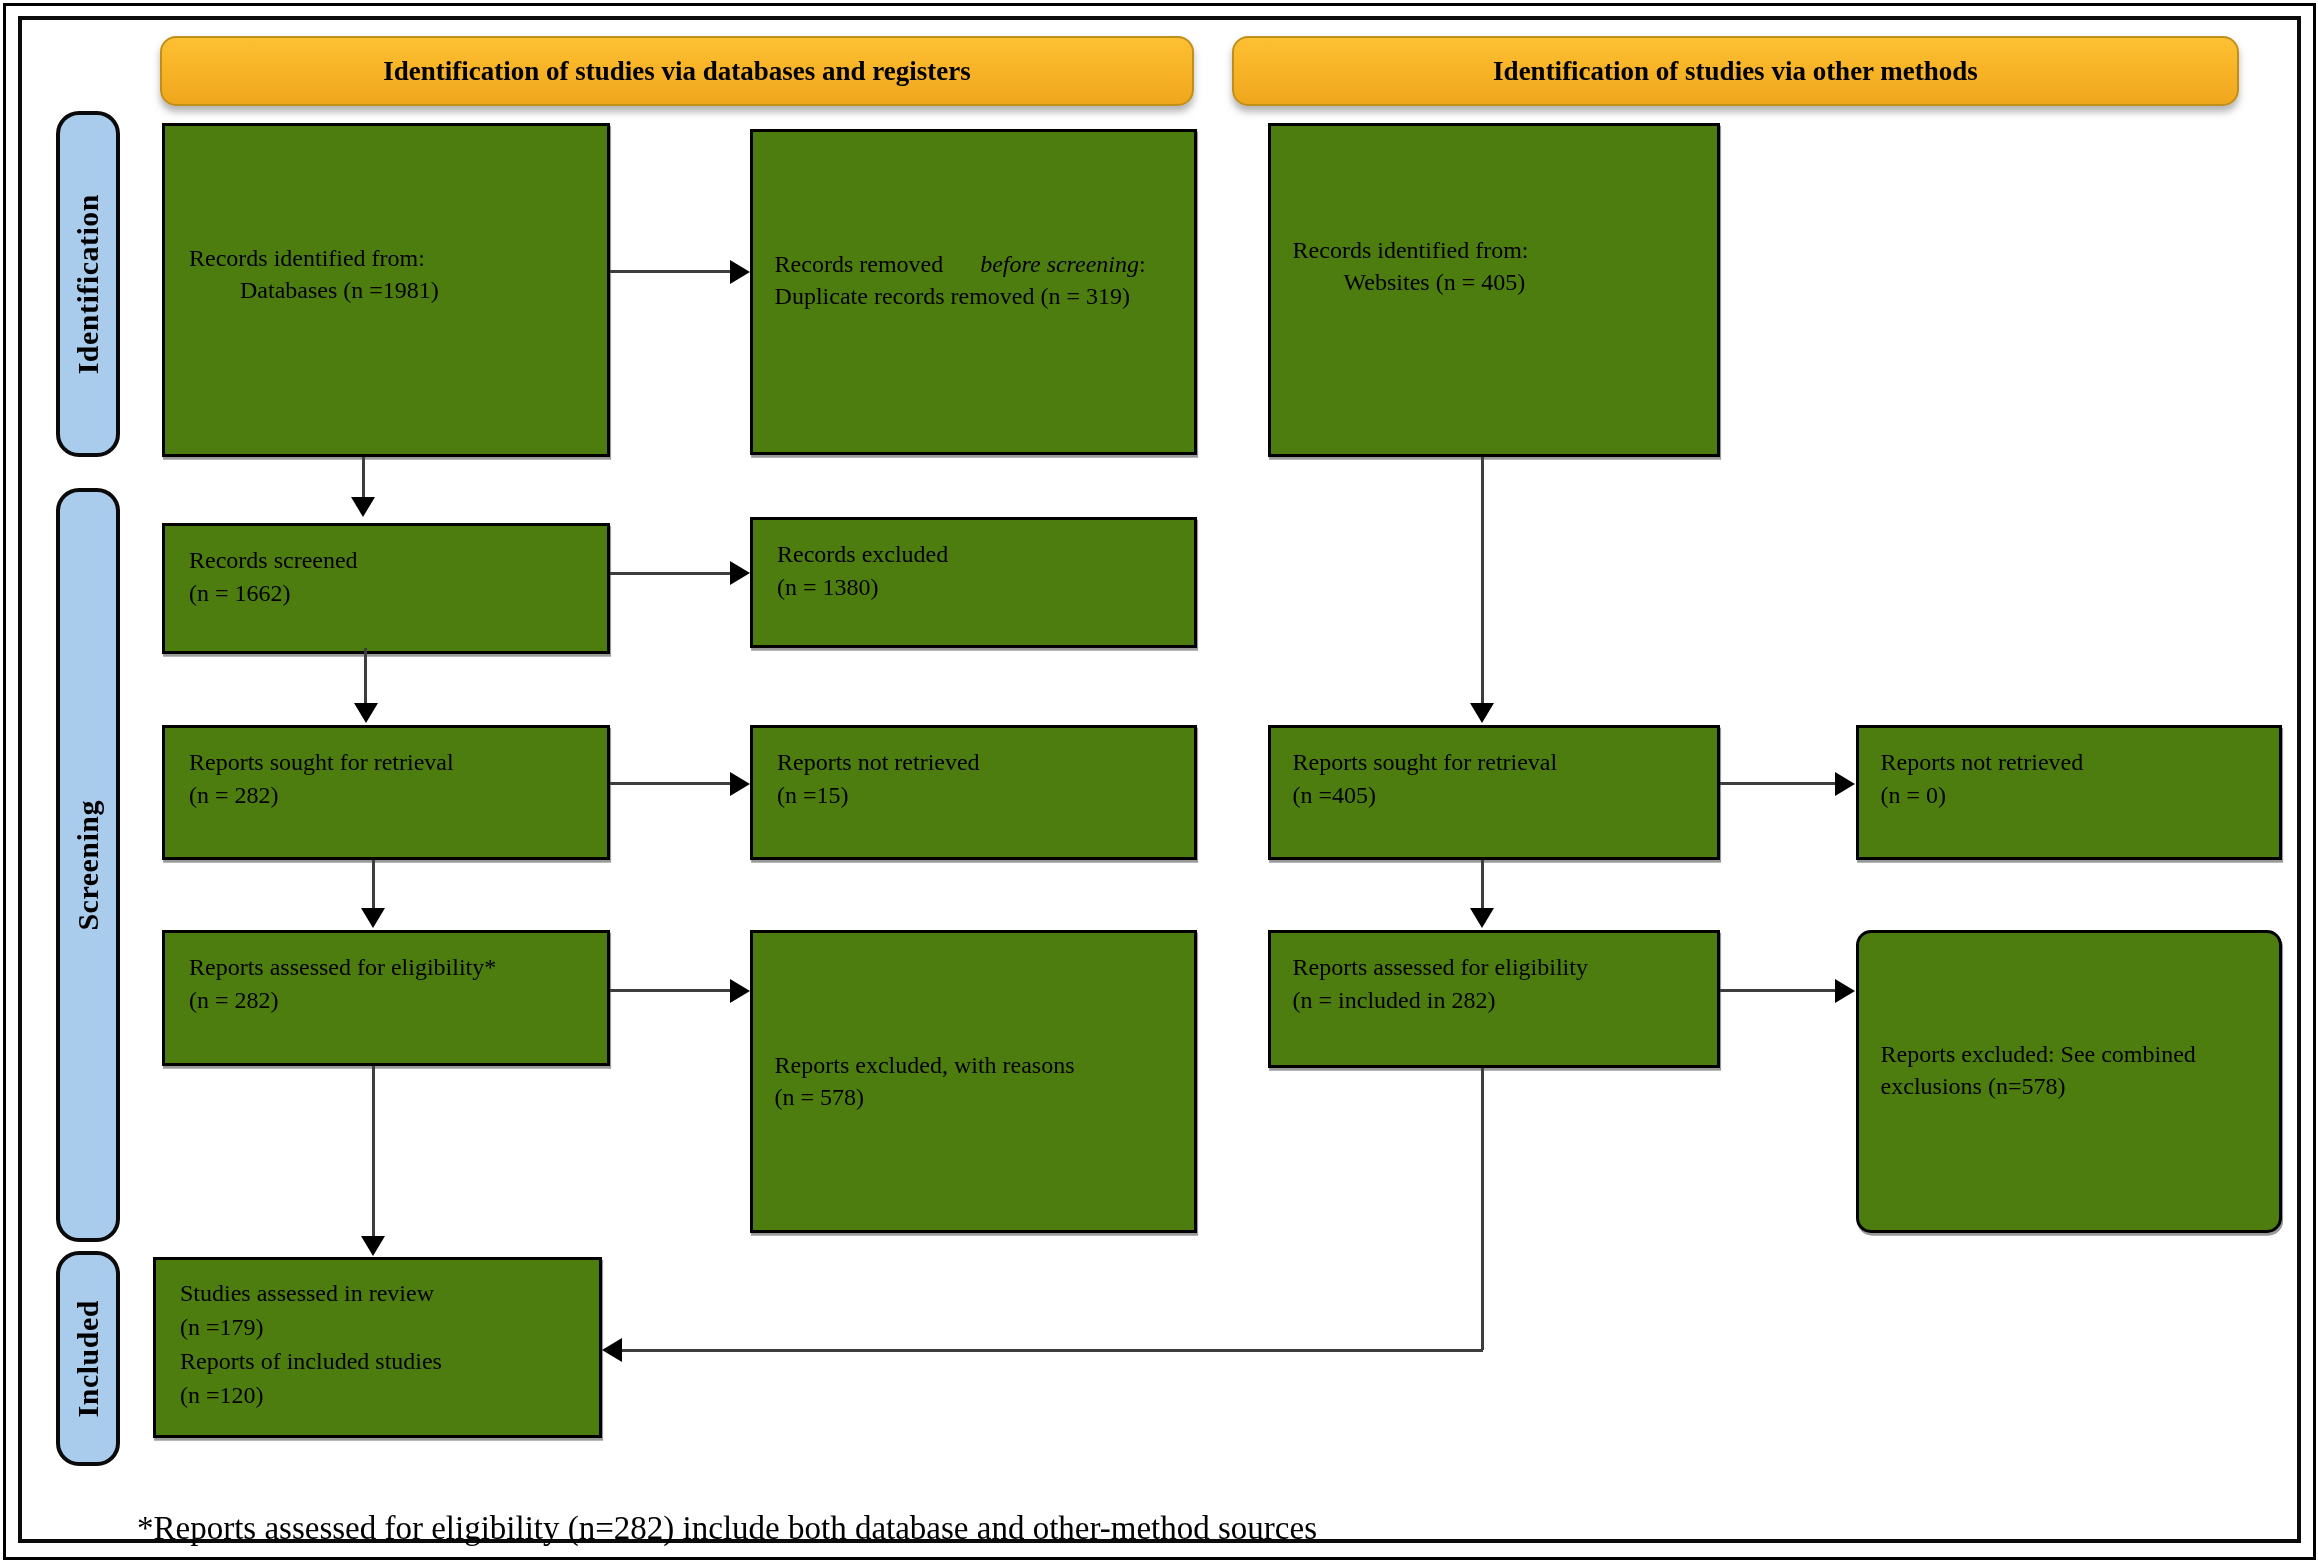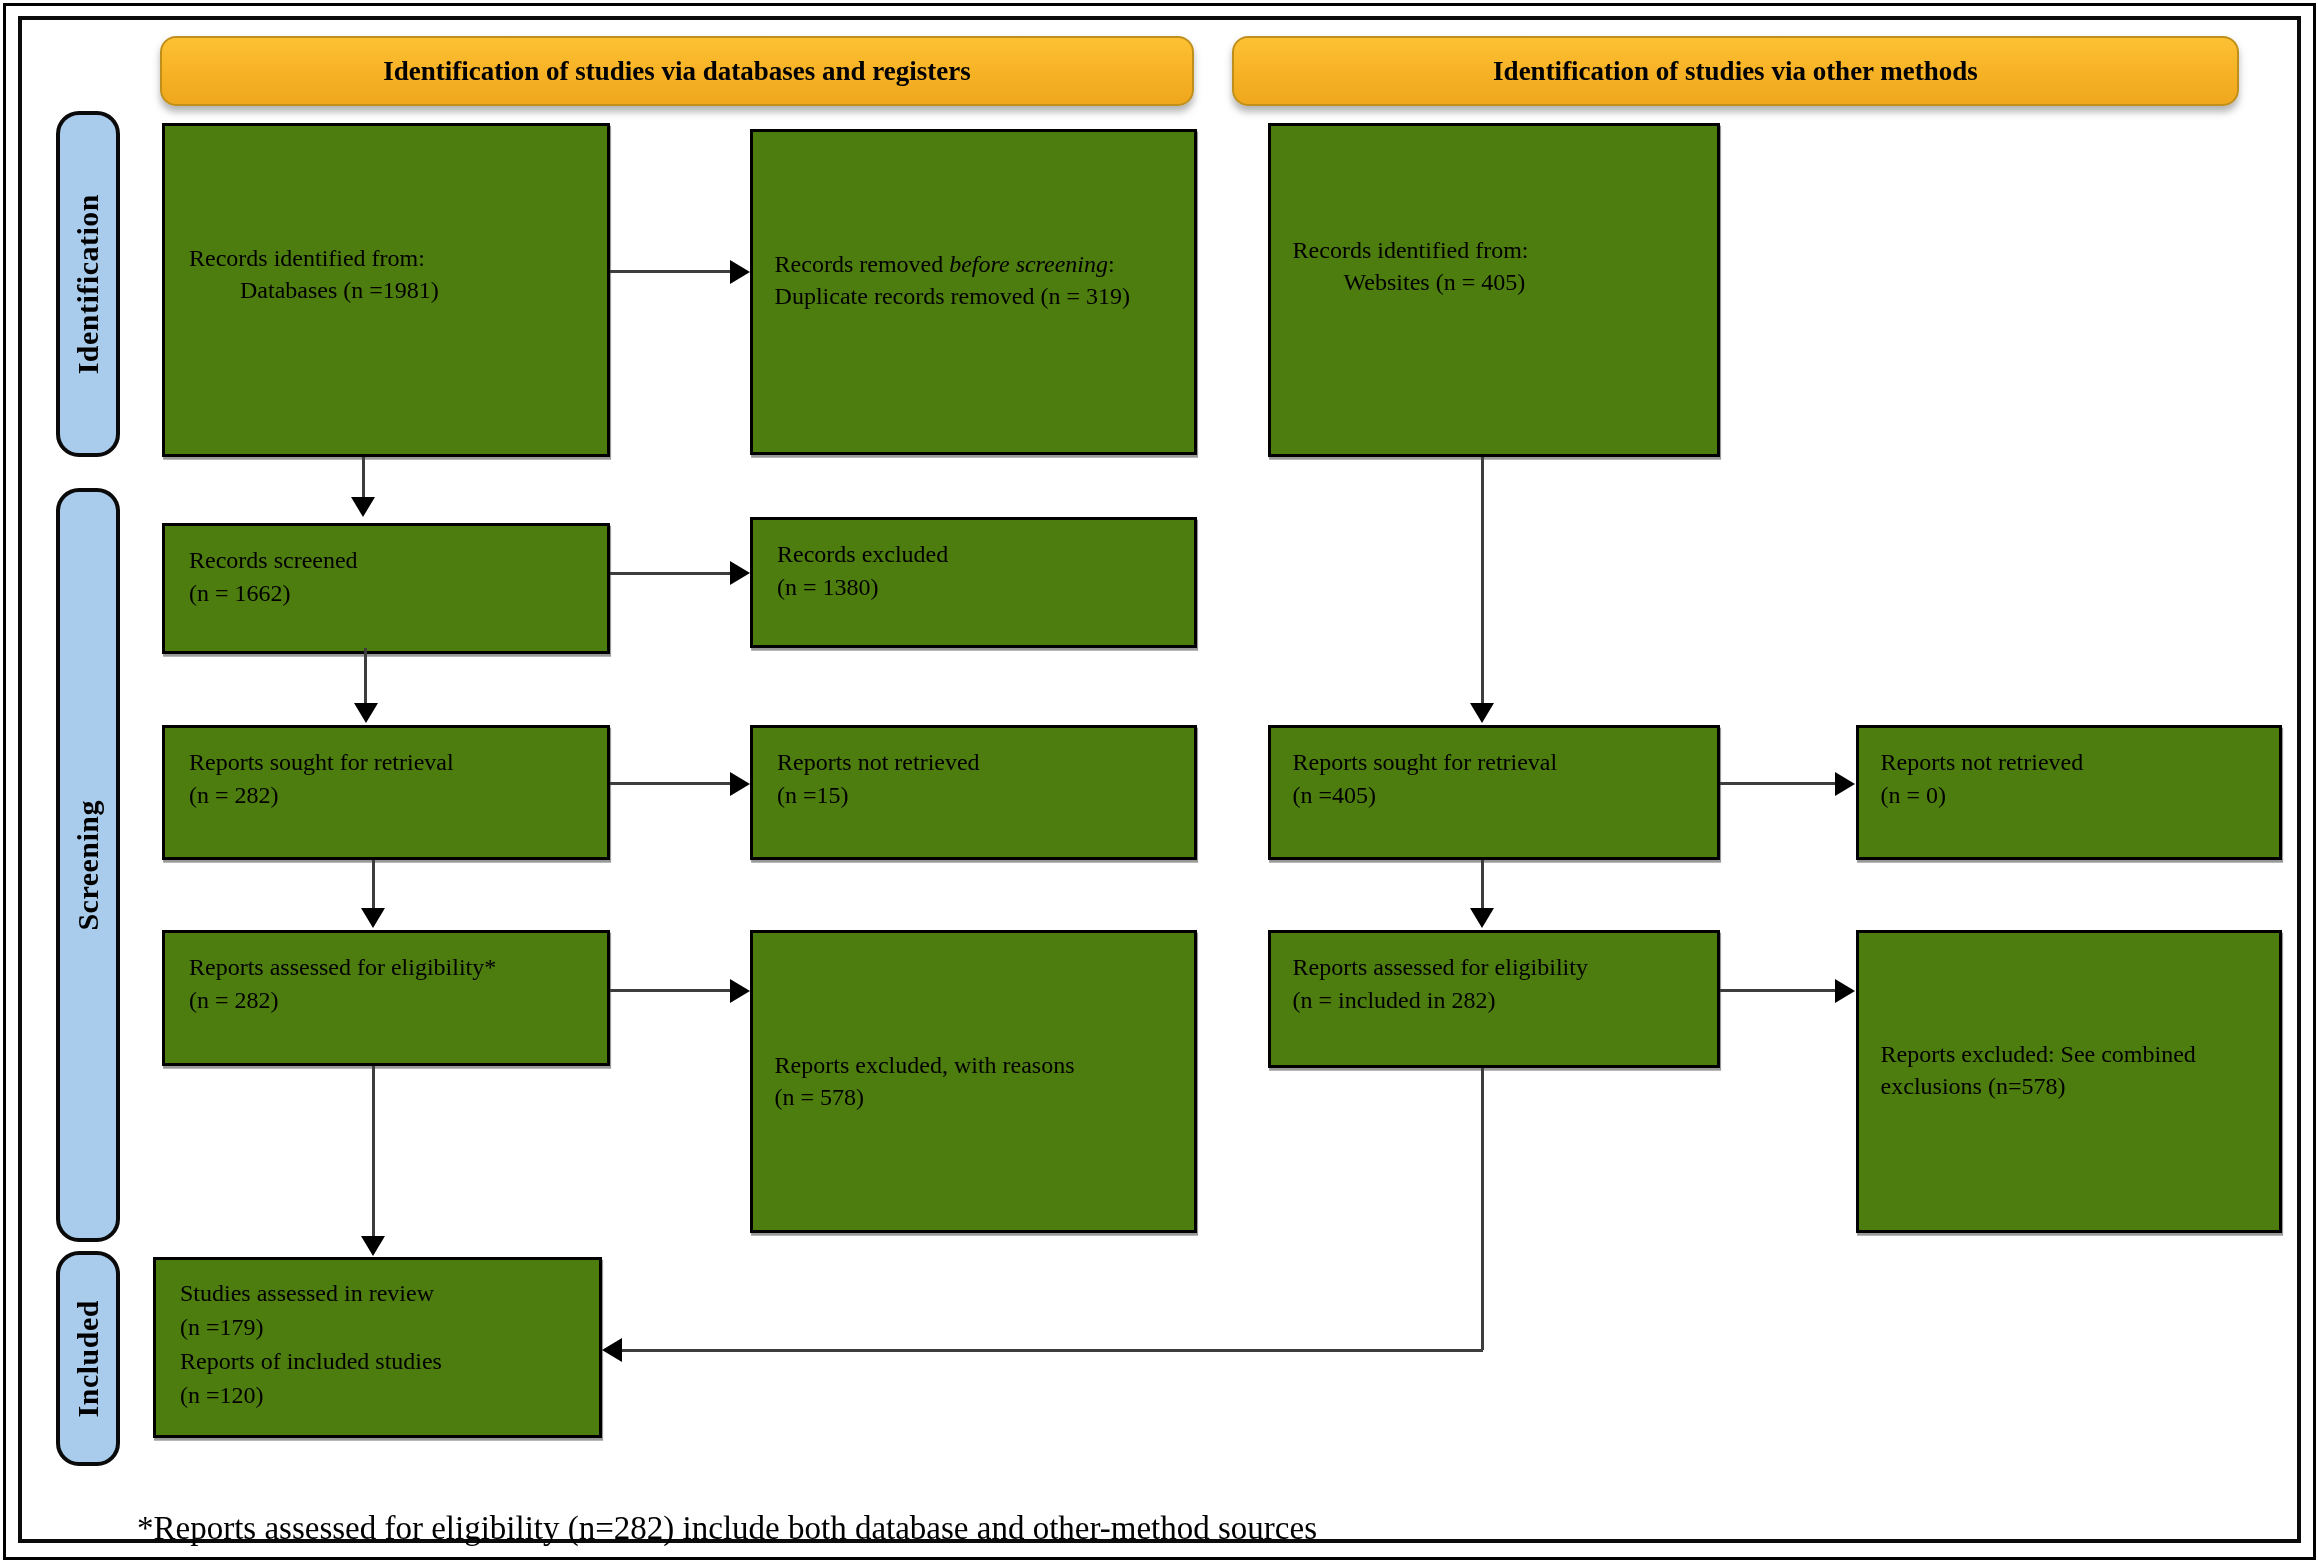--- a/index.html
+++ b/index.html
@@ -11,21 +11,21 @@
           background:linear-gradient(180deg,#fdc133 0%,#f7b125 55%,#efa81e 100%);
           display:flex;align-items:center;justify-content:center;
           font-weight:700;font-size:27px;box-shadow:0 5.4px 7.6px rgba(110,110,110,.5);}
   .stage{position:absolute;box-sizing:border-box;background:#a9cbec;border:4.3px solid #0a0a0a;
          border-radius:23px;display:flex;align-items:center;justify-content:center;
          font-weight:700;font-size:30px;}
   .stage span{writing-mode:vertical-rl;transform:rotate(180deg);white-space:nowrap;letter-spacing:0.5px;}
   .box{position:absolute;box-sizing:border-box;background:#4d7c0f;border:3.2px solid #000;
        font-size:24px;line-height:1.34;box-shadow:1.1px 2.7px 0 rgba(70,70,70,.55);}
   .indent{padding-left:51px;}
-  .it{font-style:italic;}
+  .it{font-style:italic;margin-left:31px;}
   .hline{position:absolute;height:2.7px;background:#3d3d3d;}
   .vline{position:absolute;width:2.7px;background:#3d3d3d;}
   .head-right{position:absolute;width:0;height:0;border-top:12px solid transparent;
               border-bottom:12px solid transparent;border-left:20.5px solid #000;}
   .head-left{position:absolute;width:0;height:0;border-top:12px solid transparent;
              border-bottom:12px solid transparent;border-right:20.5px solid #000;}
   .head-down{position:absolute;width:0;height:0;border-left:12px solid transparent;
              border-right:12px solid transparent;border-top:20.5px solid #000;}
   .footnote{position:absolute;font-size:33px;}
 </style>
@@ -99,21 +99,21 @@
     <div>(n = 282)</div>
   </div>
   <div class="box" style="left:750px;top:930px;width:447px;height:303px;padding:116px 13.5px 0 21.6px;">
     <div>Reports excluded, with reasons</div>
     <div>(n = 578)</div>
   </div>
   <div class="box" style="left:1268px;top:930px;width:452px;height:138px;padding:18.4px 13.5px 0 21.6px;">
     <div>Reports assessed for eligibility</div>
     <div>(n = included in 282)</div>
   </div>
-  <div class="box" style="left:1856px;top:930px;width:426px;height:303px;padding:105px 13.5px 0 21.6px;">
+  <div class="box" style="left:1856px;top:930px;width:426px;height:303px;padding:105px 13.5px 0 21.6px;border-radius:15px;">
     <div>Reports excluded: See combined</div>
     <div>exclusions (n=578)</div>
   </div>
 
   <div class="box" style="left:153px;top:1257px;width:449px;height:181px;padding:16px 13.5px 0 24px;line-height:1.42;">
     <div>Studies assessed in review</div>
     <div>(n =179)</div>
     <div>Reports of included studies</div>
     <div>(n =120)</div>
   </div>

